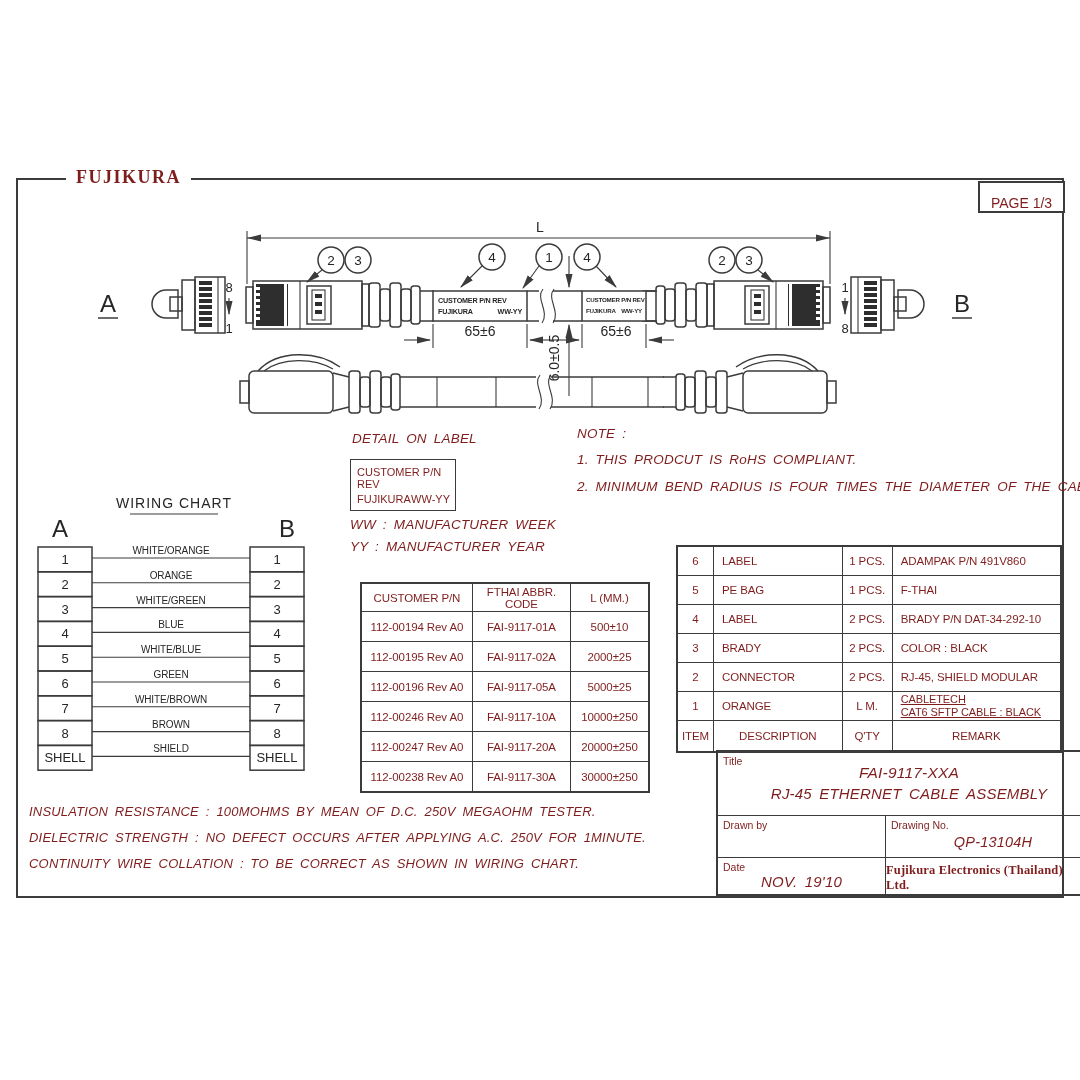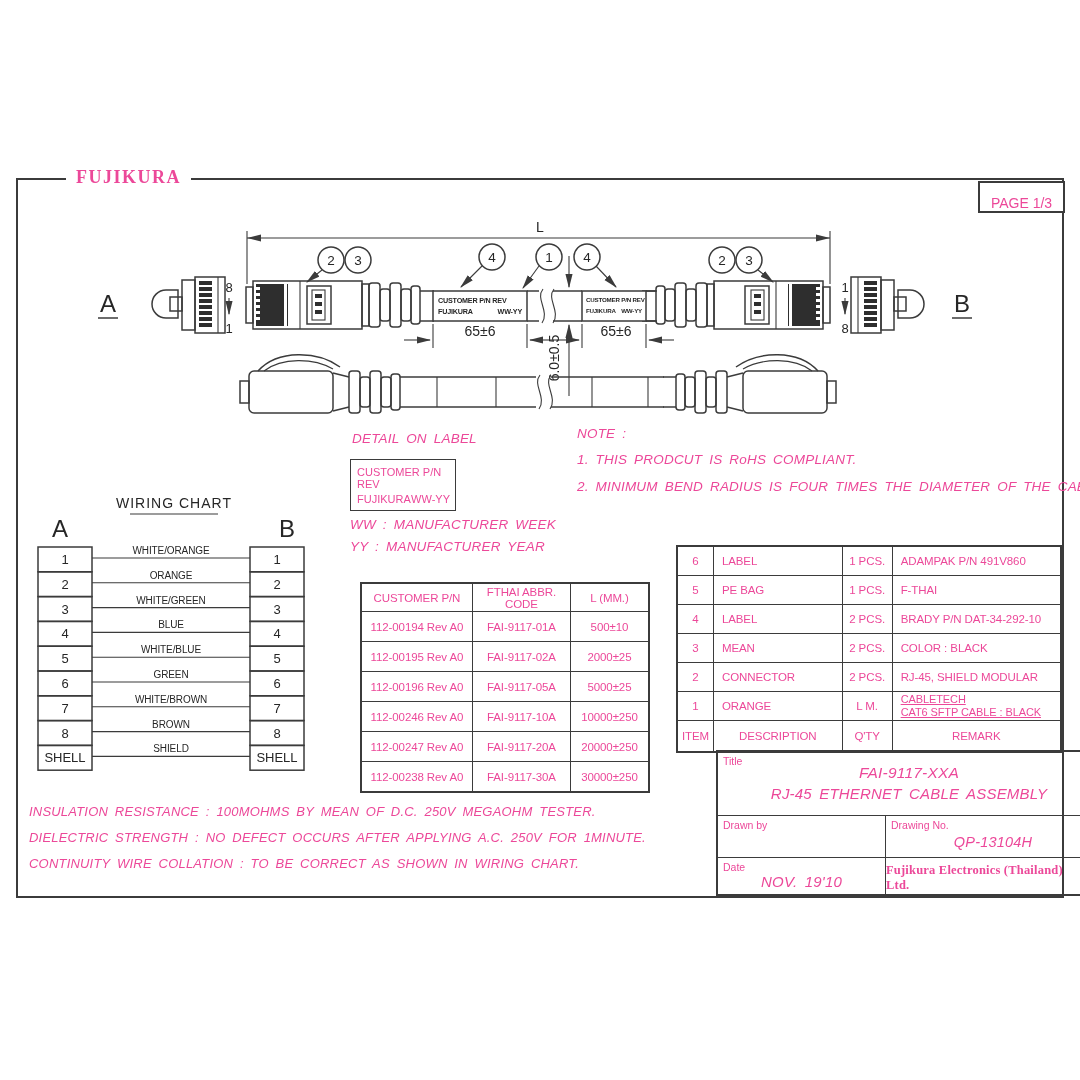--- a/index.html
+++ b/index.html
@@ -1,17 +1,17 @@
 <!DOCTYPE html>
 <html><head>
 <meta charset="utf-8">
 <style>
   html,body{margin:0;padding:0;background:#fff;}
   #sheet{position:relative;width:1080px;height:1080px;background:#ffffff;
-         font-family:"Liberation Sans",sans-serif;color:#ec4899;overflow:hidden;}
+         font-family:"Liberation Sans",sans-serif;color:#7f1d1d;overflow:hidden;}
   .abs{position:absolute;}
   .cad{letter-spacing:.2px;word-spacing:3px;white-space:nowrap;font-style:italic;}
   
   #frame{left:16px;top:178px;width:1044px;height:716px;border:2.2px solid #3b3b3b;}
   #brand{left:66px;top:167px;padding:0 10px;background:#fff;
          font-family:"Liberation Serif",serif;font-weight:bold;font-size:18px;letter-spacing:1.5px;}
   #pagebox{left:978px;top:181px;width:83px;height:28px;border:2px solid #3b3b3b;
            display:flex;align-items:flex-end;justify-content:center;font-size:14px;background:#fff;}
   
   #detail-title{left:352px;top:431px;font-size:13.5px;}
@@ -395,21 +395,21 @@
       <td>F-THAI</td>
     </tr>
     <tr>
       <td class="c">4</td>
       <td>LABEL</td>
       <td class="c">2 PCS.</td>
       <td>BRADY P/N DAT-34-292-10</td>
     </tr>
     <tr>
       <td class="c">3</td>
-      <td>MEAN</td>
+      <td>BRADY</td>
       <td class="c">2 PCS.</td>
       <td>COLOR : BLACK</td>
     </tr>
     <tr>
       <td class="c">2</td>
       <td>CONNECTOR</td>
       <td class="c">2 PCS.</td>
       <td>RJ-45, SHIELD MODULAR</td>
     </tr>
     <tr>

